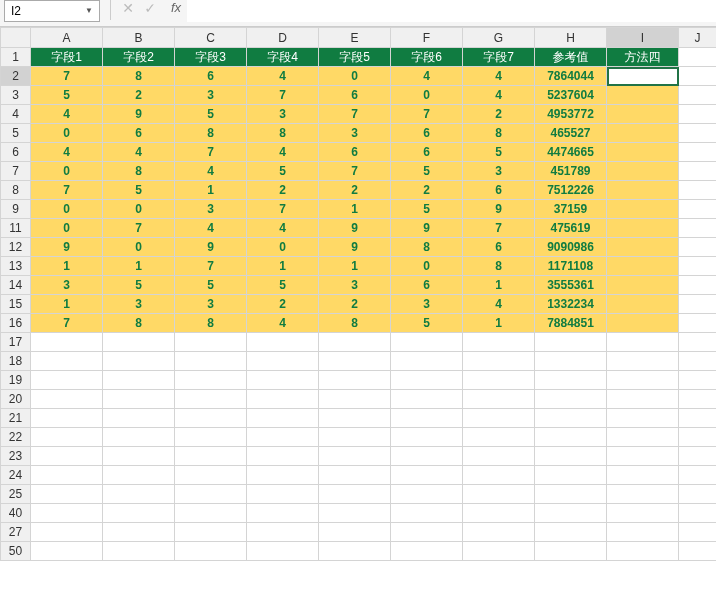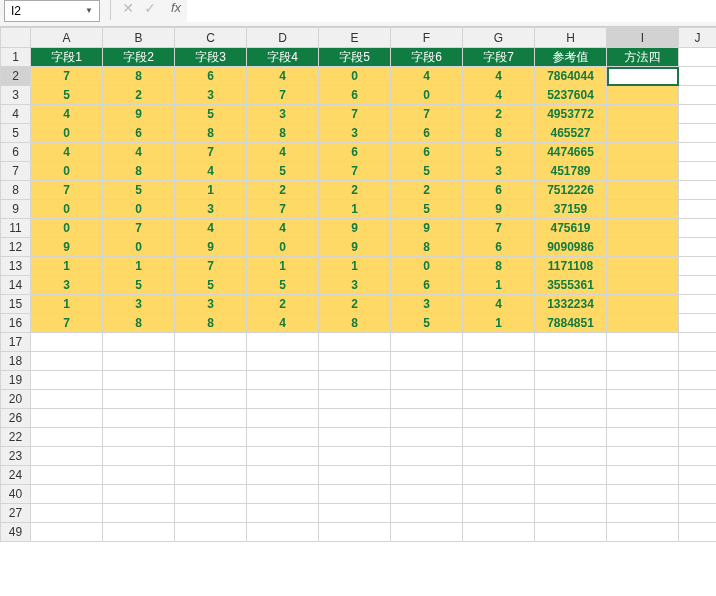--- a/index.html
+++ b/index.html
@@ -410,21 +410,21 @@
           <td class="blank"></td>
           <td class="blank"></td>
           <td class="blank"></td>
           <td class="blank"></td>
           <td class="blank"></td>
           <td class="blank"></td>
           <td class="blank"></td>
           <td class="blank"></td>
         </tr>
         <tr>
-          <th class="rowhdr">26</th>
+          <th class="rowhdr">21</th>
           <td class="blank"></td>
           <td class="blank"></td>
           <td class="blank"></td>
           <td class="blank"></td>
           <td class="blank"></td>
           <td class="blank"></td>
           <td class="blank"></td>
           <td class="blank"></td>
           <td class="blank"></td>
           <td class="blank"></td>
@@ -462,20 +462,33 @@
           <td class="blank"></td>
           <td class="blank"></td>
           <td class="blank"></td>
           <td class="blank"></td>
           <td class="blank"></td>
           <td class="blank"></td>
           <td class="blank"></td>
           <td class="blank"></td>
         </tr>
         <tr>
+          <th class="rowhdr">25</th>
+          <td class="blank"></td>
+          <td class="blank"></td>
+          <td class="blank"></td>
+          <td class="blank"></td>
+          <td class="blank"></td>
+          <td class="blank"></td>
+          <td class="blank"></td>
+          <td class="blank"></td>
+          <td class="blank"></td>
+          <td class="blank"></td>
+        </tr>
+        <tr>
           <th class="rowhdr">40</th>
           <td class="blank"></td>
           <td class="blank"></td>
           <td class="blank"></td>
           <td class="blank"></td>
           <td class="blank"></td>
           <td class="blank"></td>
           <td class="blank"></td>
           <td class="blank"></td>
           <td class="blank"></td>
@@ -488,21 +501,21 @@
           <td class="blank"></td>
           <td class="blank"></td>
           <td class="blank"></td>
           <td class="blank"></td>
           <td class="blank"></td>
           <td class="blank"></td>
           <td class="blank"></td>
           <td class="blank"></td>
         </tr>
         <tr>
-          <th class="rowhdr">49</th>
+          <th class="rowhdr">50</th>
           <td class="blank"></td>
           <td class="blank"></td>
           <td class="blank"></td>
           <td class="blank"></td>
           <td class="blank"></td>
           <td class="blank"></td>
           <td class="blank"></td>
           <td class="blank"></td>
           <td class="blank"></td>
           <td class="blank"></td>

